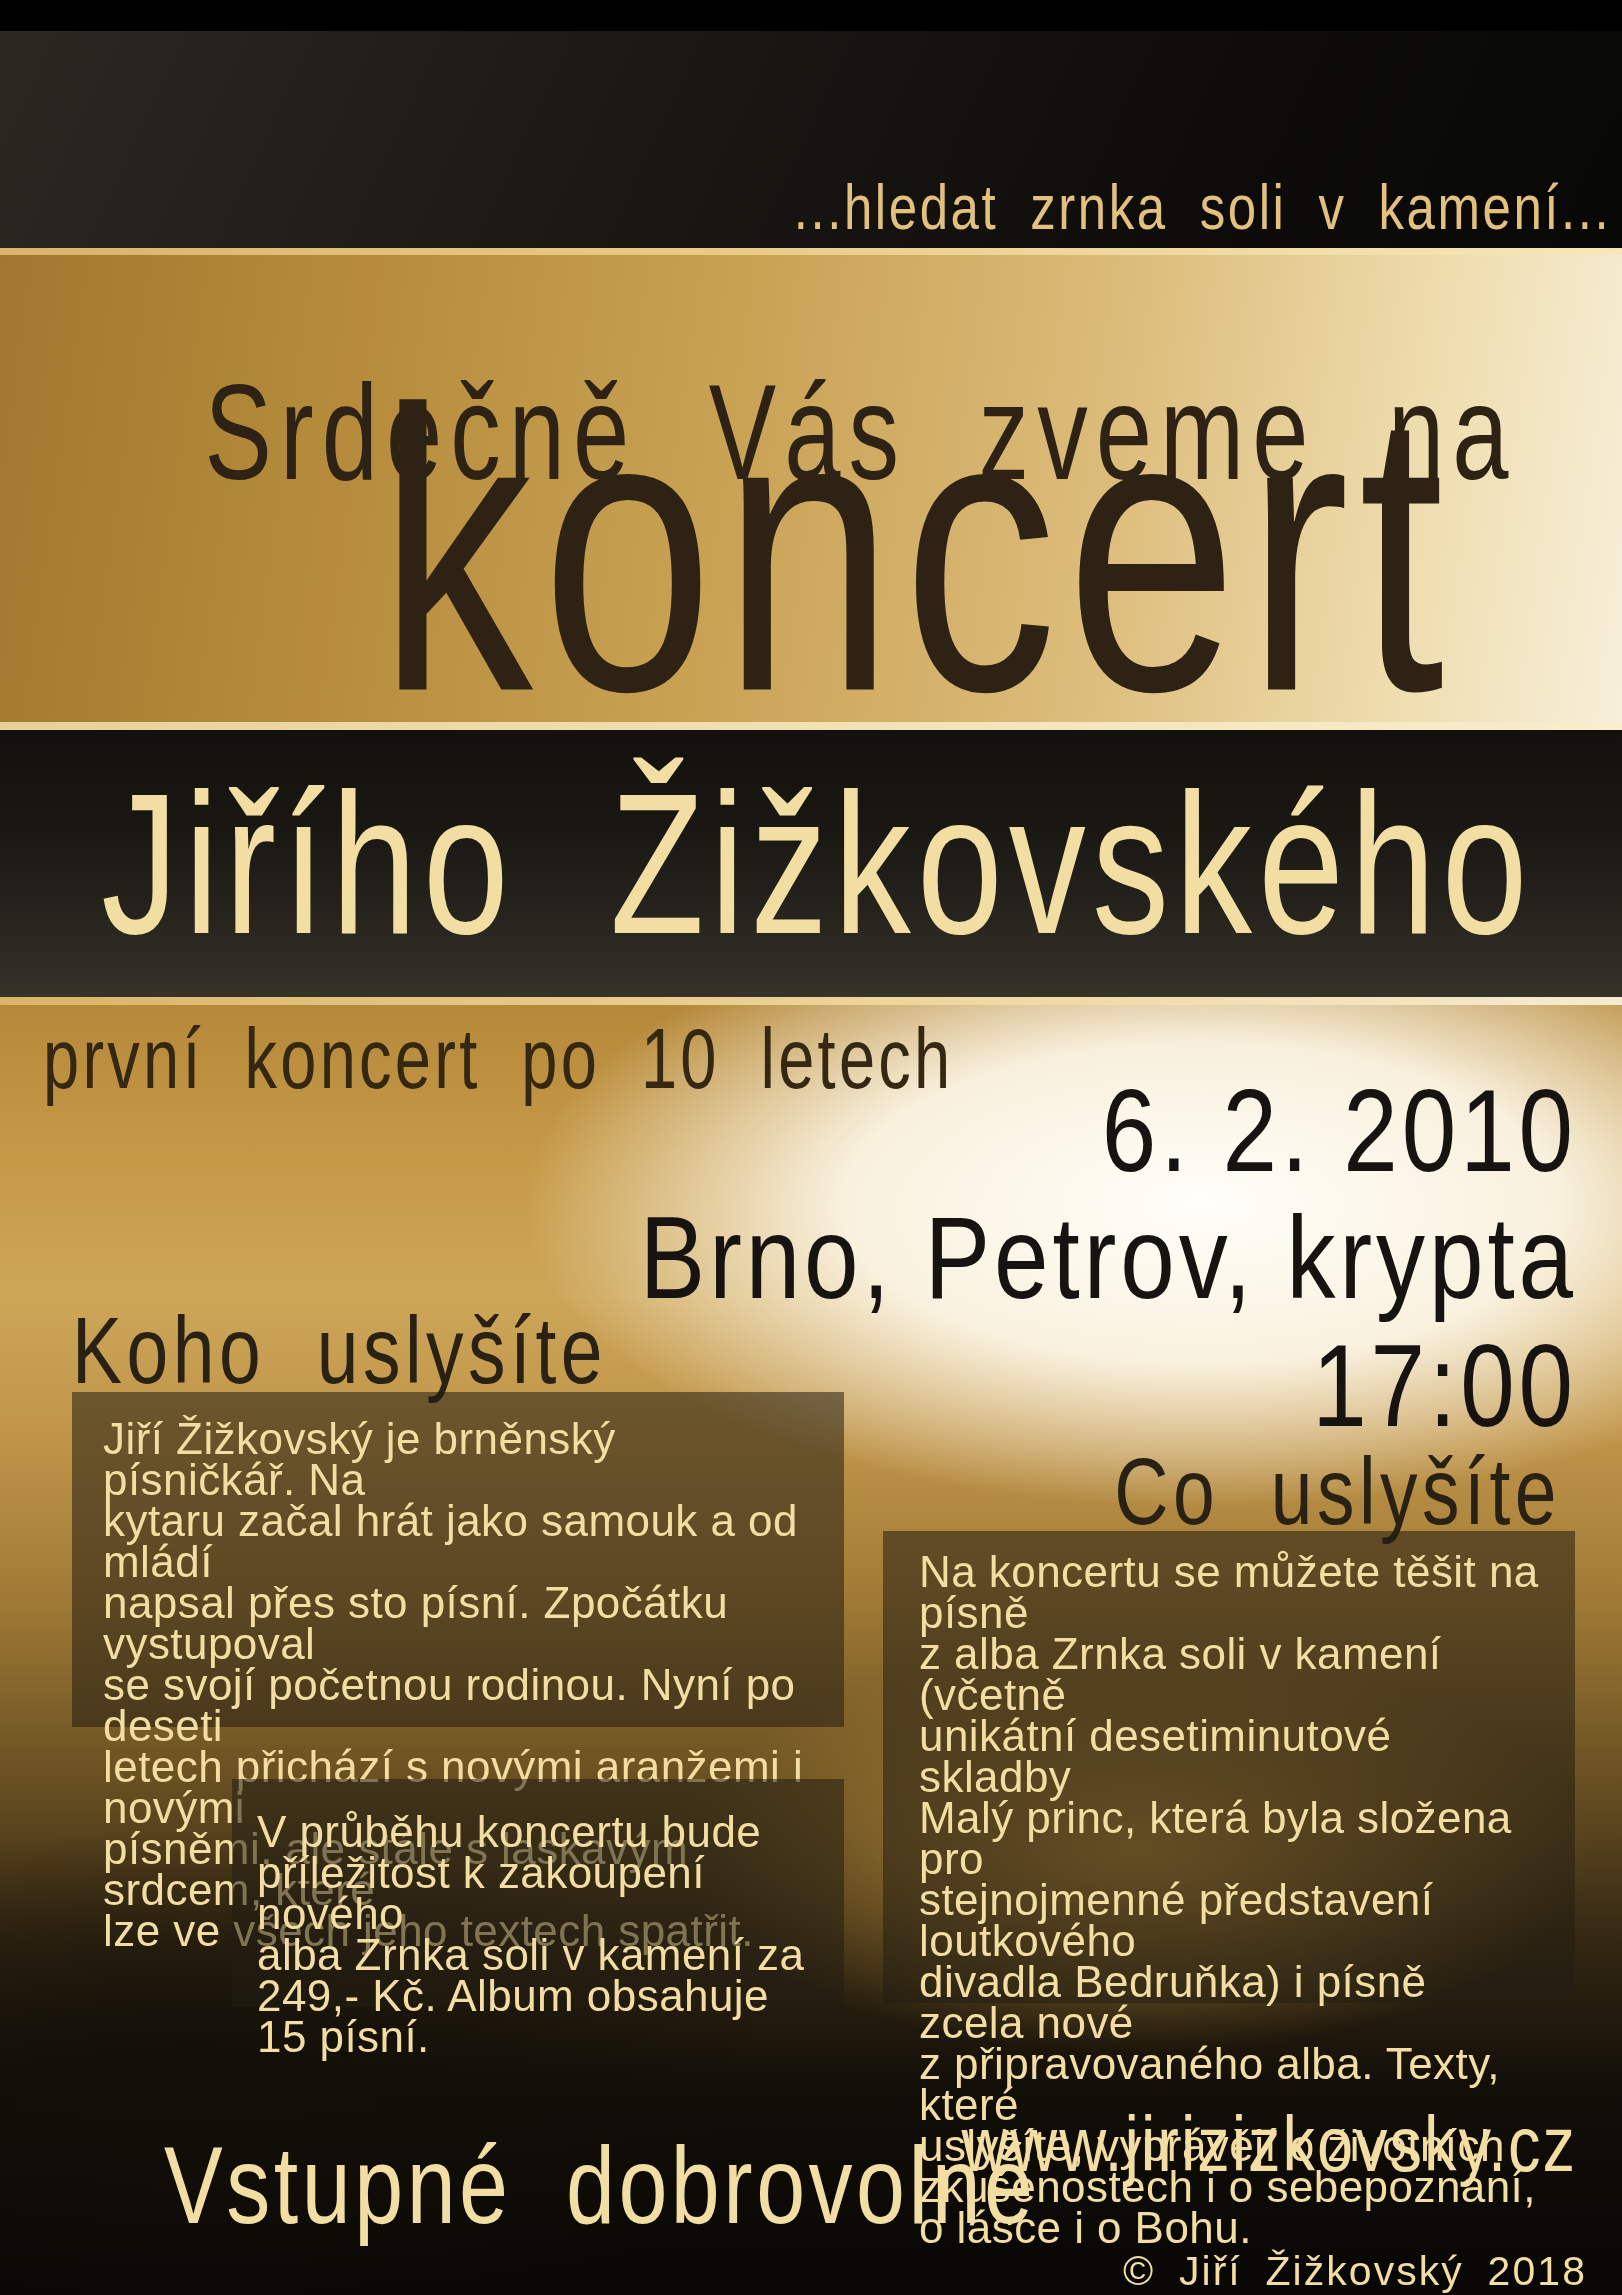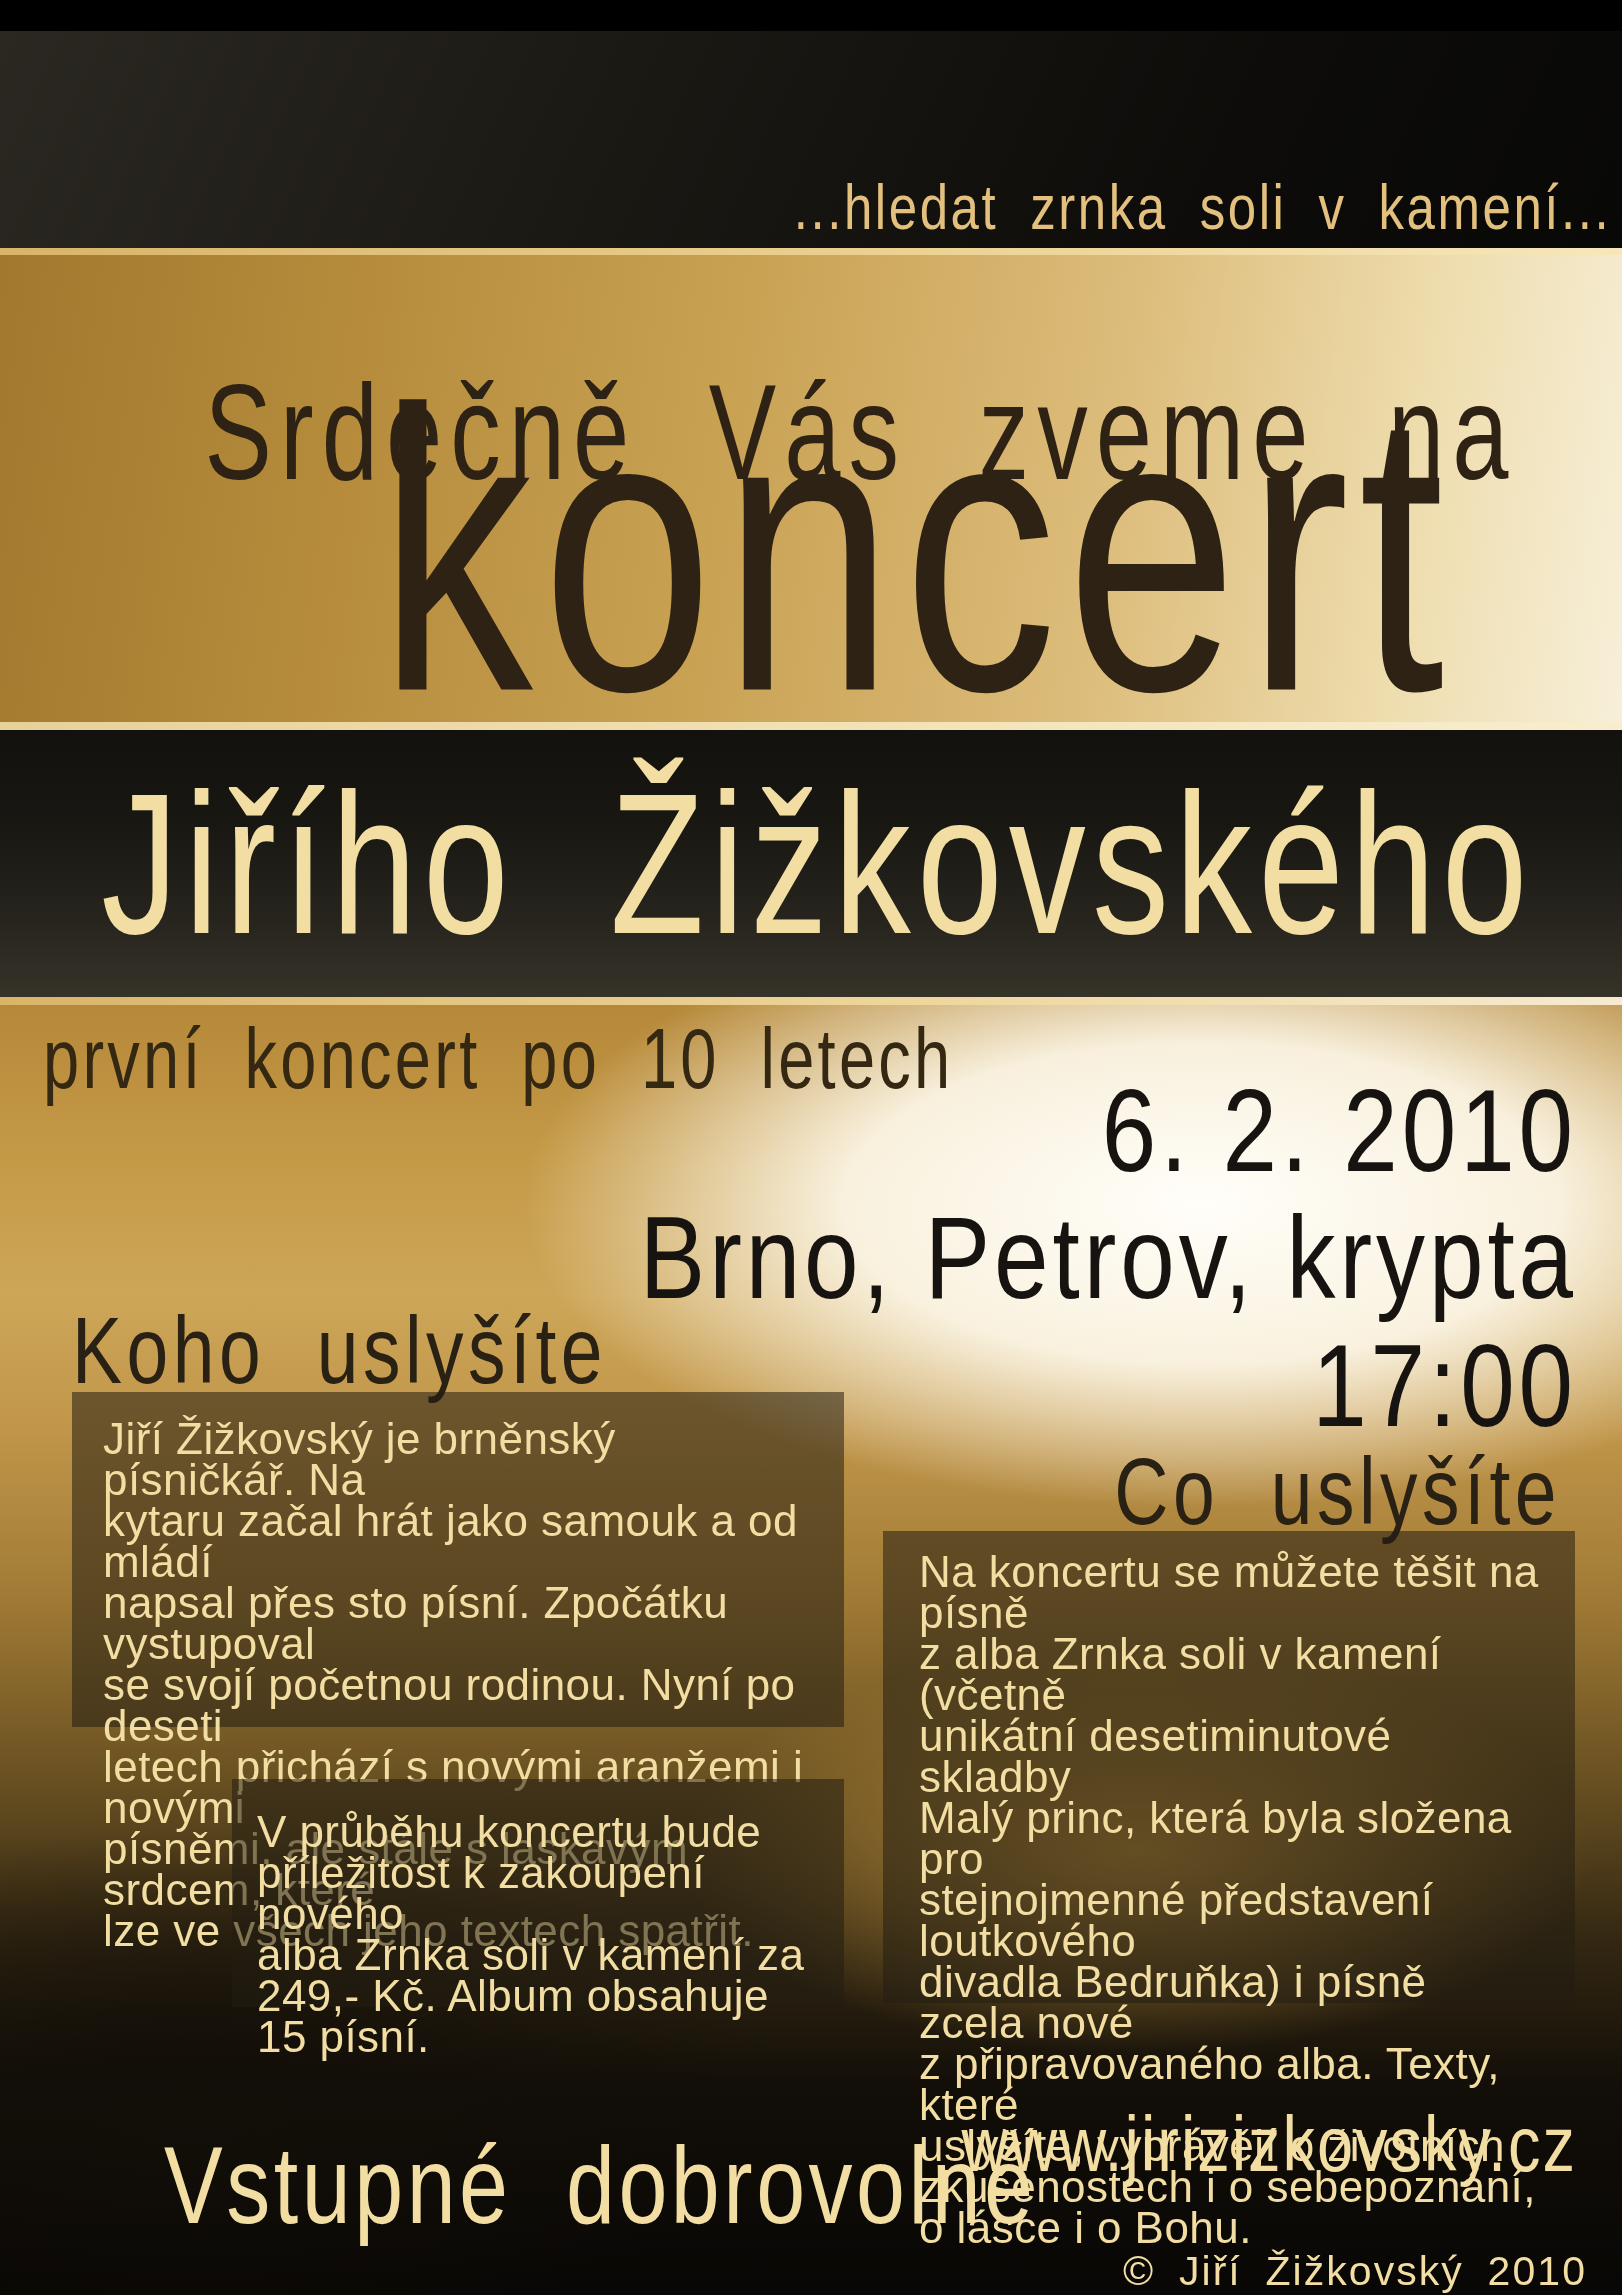--- a/index.html
+++ b/index.html
@@ -181,16 +181,16 @@
 Malý princ, která byla složena pro
 stejnojmenné představení loutkového
 divadla Bedruňka) i písně zcela nové
 z připravovaného alba. Texty, které
 uslyšíte, vyprávějí o životních
 zkušenostech i o sebepoznání,
 o lásce i o Bohu.</div>
 
   <div class="admission gold-text">Vstupné dobrovolné</div>
   <div class="website gold-text">www.jirizizkovsky.cz</div>
-  <div class="copyright">© Jiří Žižkovský 2010</div>
+  <div class="copyright">© Jiří Žižkovský 2018</div>
 
 </div>
 
 
 </body></html>

